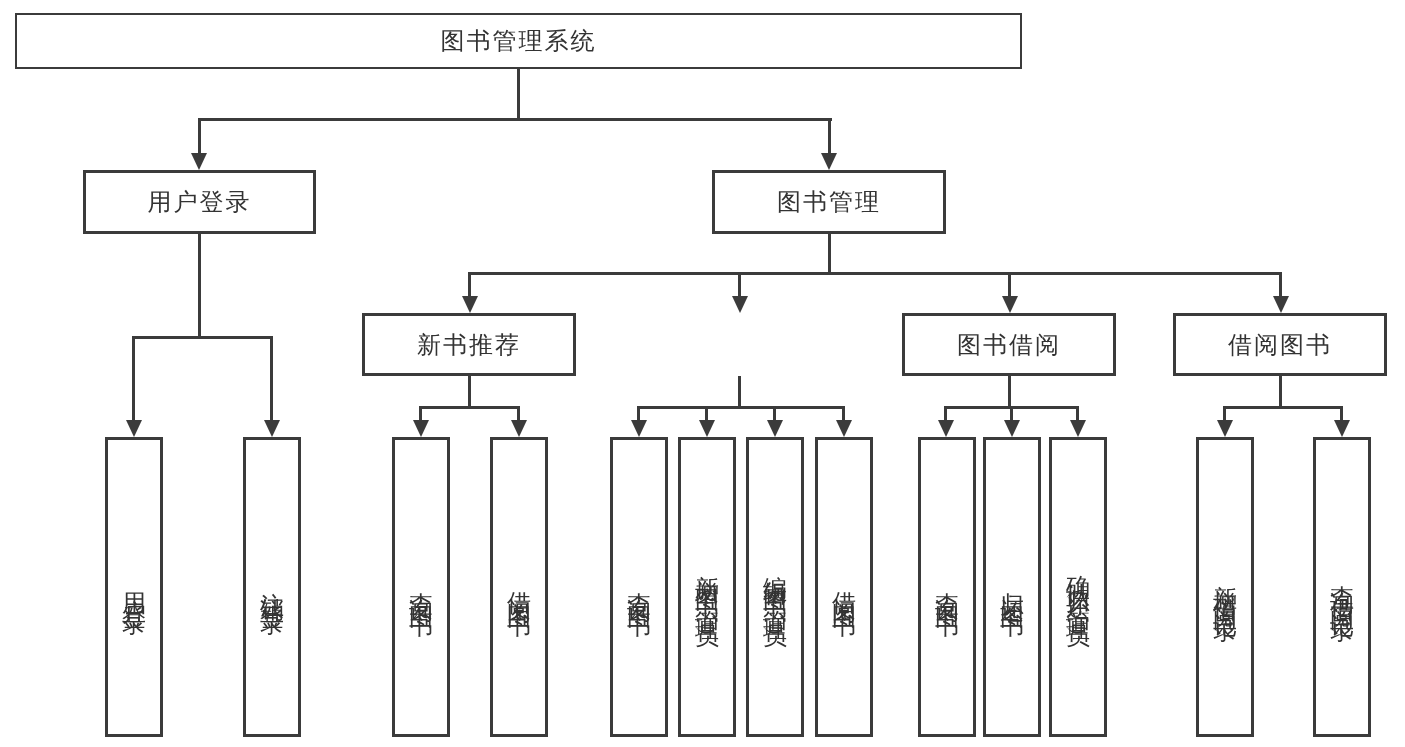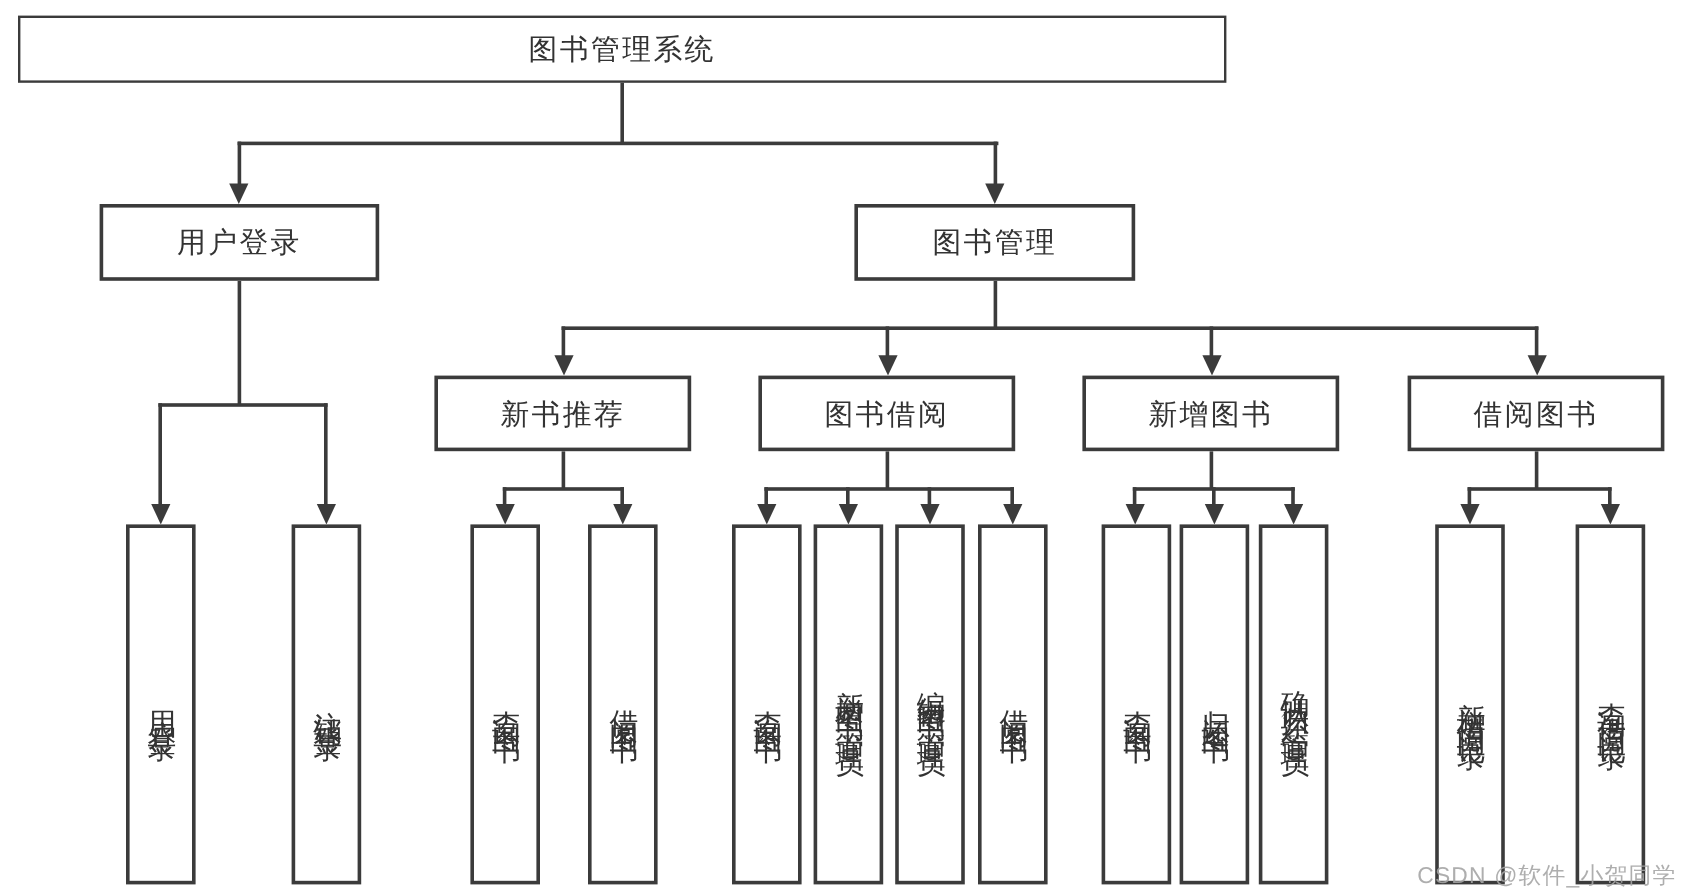--- a/index.html
+++ b/index.html
@@ -134,25 +134,22 @@
   <div class="box" style="left:83px; top:170px; width:233px; height:64px;">
     <span>用户登录</span>
   </div>
   <div class="box" style="left:712px; top:170px; width:234px; height:64px;">
     <span>图书管理</span>
   </div>
 
   <div class="box" style="left:362px; top:313px; width:214px; height:63px;">
     <span>新书推荐</span>
   </div>
-  <div class="box" style="left:632px; top:313px; width:214px; height:63px;">
+  <div class="box" style="left:902px; top:313px; width:214px; height:63px;">
     <span>图书借阅</span>
-  </div>
-  <div class="box" style="left:902px; top:313px; width:214px; height:63px;">
-    <span>新增图书</span>
   </div>
   <div class="box" style="left:1173px; top:313px; width:214px; height:63px;">
     <span>借阅图书</span>
   </div>
 
   <div class="vbox" style="left:105px;">
     <span>用户登录</span>
   </div>
   <div class="vbox" style="left:243px;">
     <span>注销登录</span>
@@ -188,15 +185,14 @@
     <span>确认归还（管理员）</span>
   </div>
 
   <div class="vbox" style="left:1196px;">
     <span>新增借阅记录</span>
   </div>
   <div class="vbox" style="left:1313px;">
     <span>查询借阅记录</span>
   </div>
 
-  <div class="watermark">CSDN @软件_小贺同学</div>
 
 </div>
 
 </body></html>

